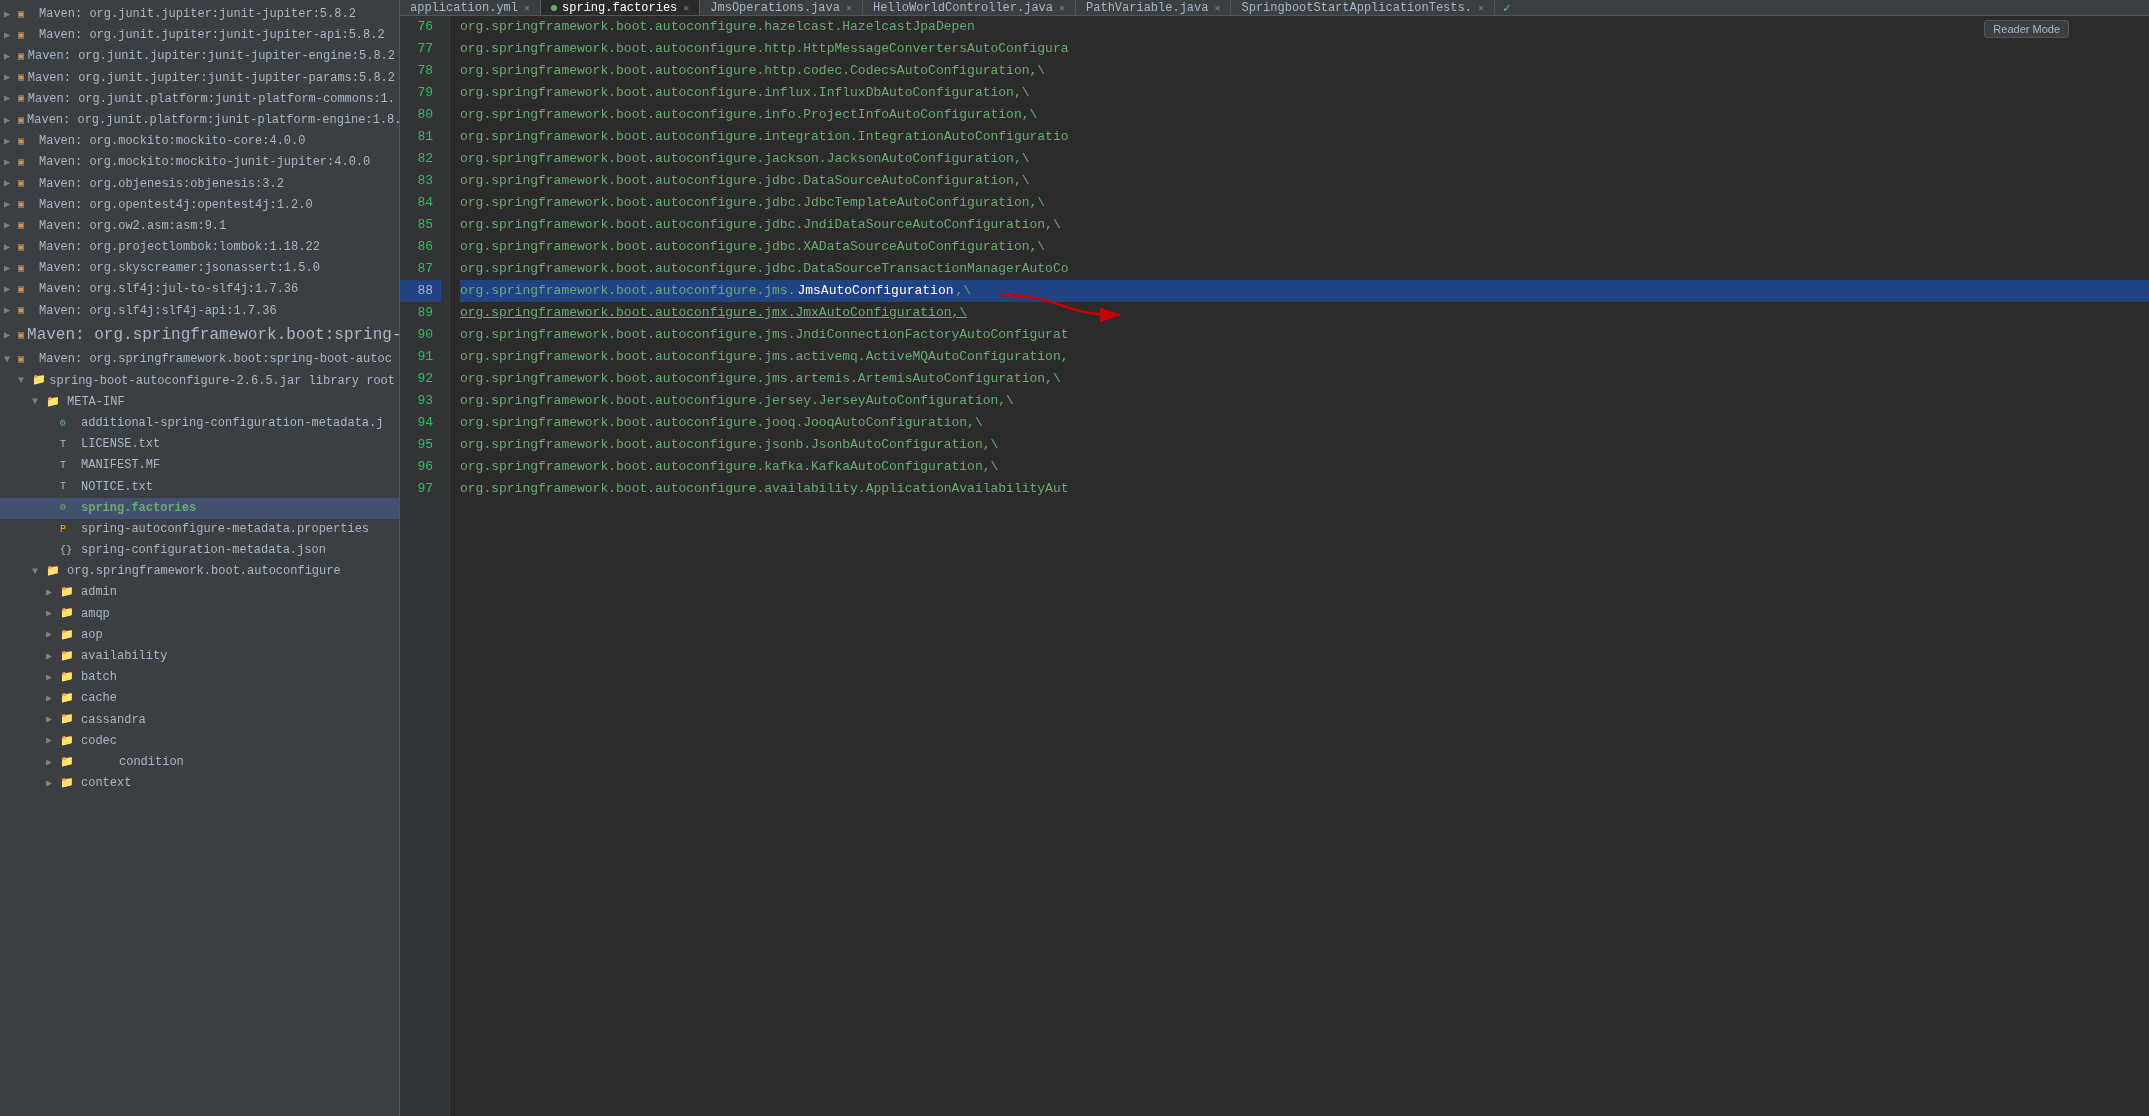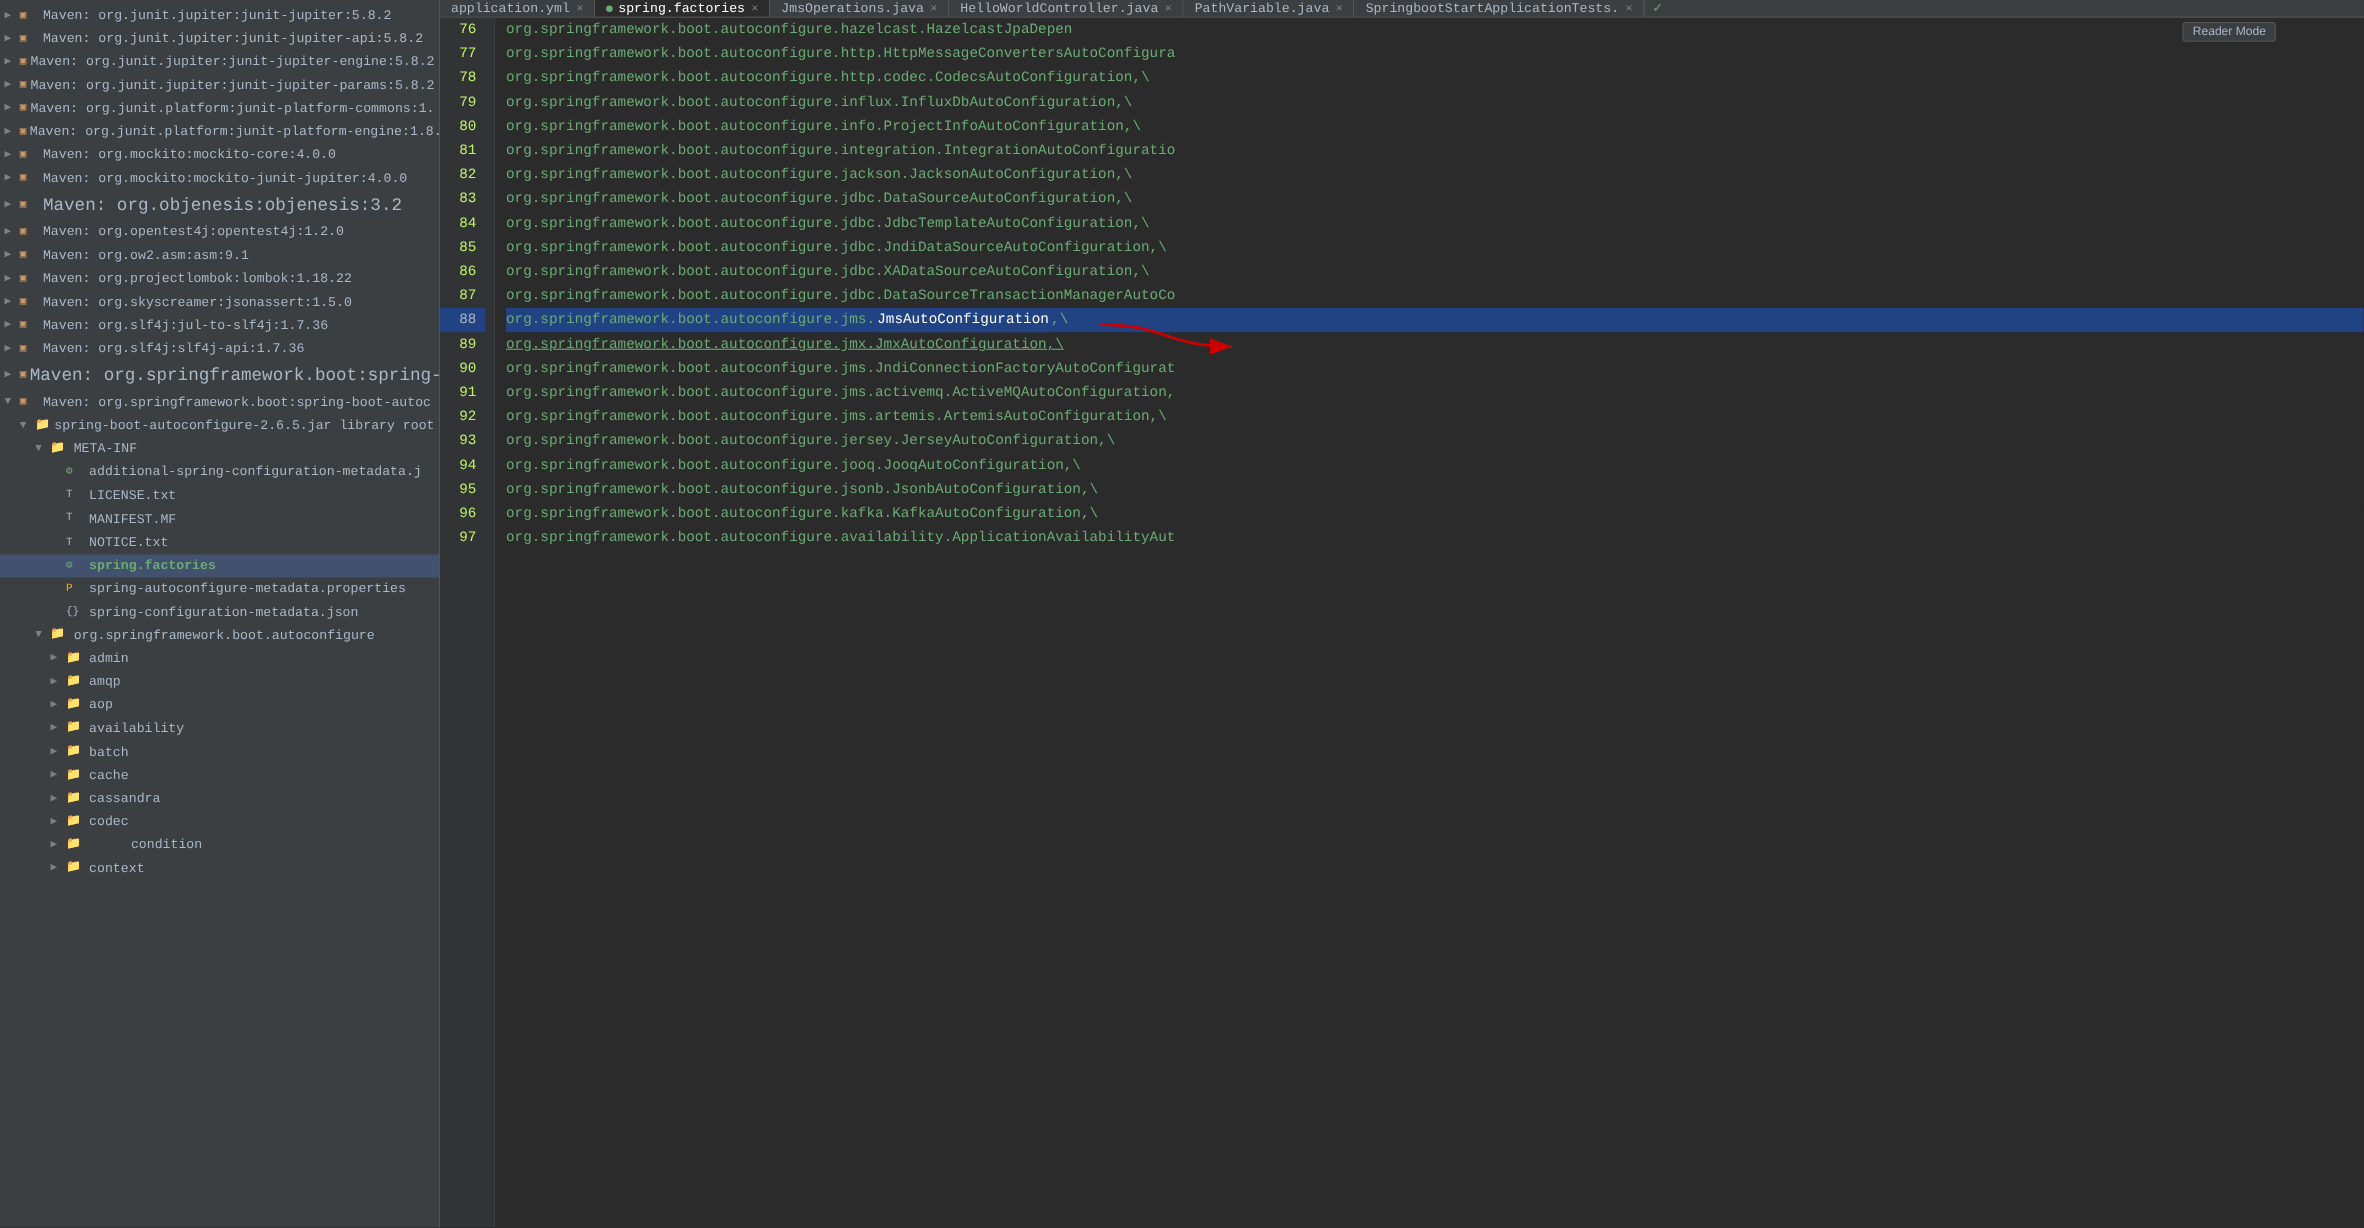--- a/index.html
+++ b/index.html
@@ -162,21 +162,21 @@
       padding: 2px 8px;
       font-size: 11px;
       cursor: pointer;
       border-radius: 3px;
     }
 
     .line-num-cell {
       height: 22px;
       line-height: 22px;
       display: block;
-      color: #bef264;
+      color: #22c55e;
       font-size: 13px;
       text-align: right;
       padding-right: 8px;
     }
 
     
     ::-webkit-scrollbar { width: 8px; height: 8px; }
     ::-webkit-scrollbar-track { background: #3c3f41; }
     ::-webkit-scrollbar-thumb { background: #555; border-radius: 4px; }
   </style>
@@ -240,21 +240,21 @@
         <span style="display: inline-flex; align-items: center; width: 18px; margin-right: 3px;">
           <span style="color:#cc9966;font-size:10px;">▣</span>
         </span>
         <span style="font-size: 12px;">Maven: org.mockito:mockito-junit-jupiter:4.0.0</span>
       </div>
       <div class="tree-item" style="padding-left: 4px;">
         <span class="tree-arrow">▶</span>
         <span style="display: inline-flex; align-items: center; width: 18px; margin-right: 3px;">
           <span style="color:#cc9966;font-size:10px;">▣</span>
         </span>
-        <span style="font-size: 16px;">Maven: org.objenesis:objenesis:3.2</span>
+        <span style="font-size: 12px;">Maven: org.objenesis:objenesis:3.2</span>
       </div>
       <div class="tree-item" style="padding-left: 4px;">
         <span class="tree-arrow">▶</span>
         <span style="display: inline-flex; align-items: center; width: 18px; margin-right: 3px;">
           <span style="color:#cc9966;font-size:10px;">▣</span>
         </span>
         <span style="font-size: 12px;">Maven: org.opentest4j:opentest4j:1.2.0</span>
       </div>
       <div class="tree-item" style="padding-left: 4px;">
         <span class="tree-arrow">▶</span>

